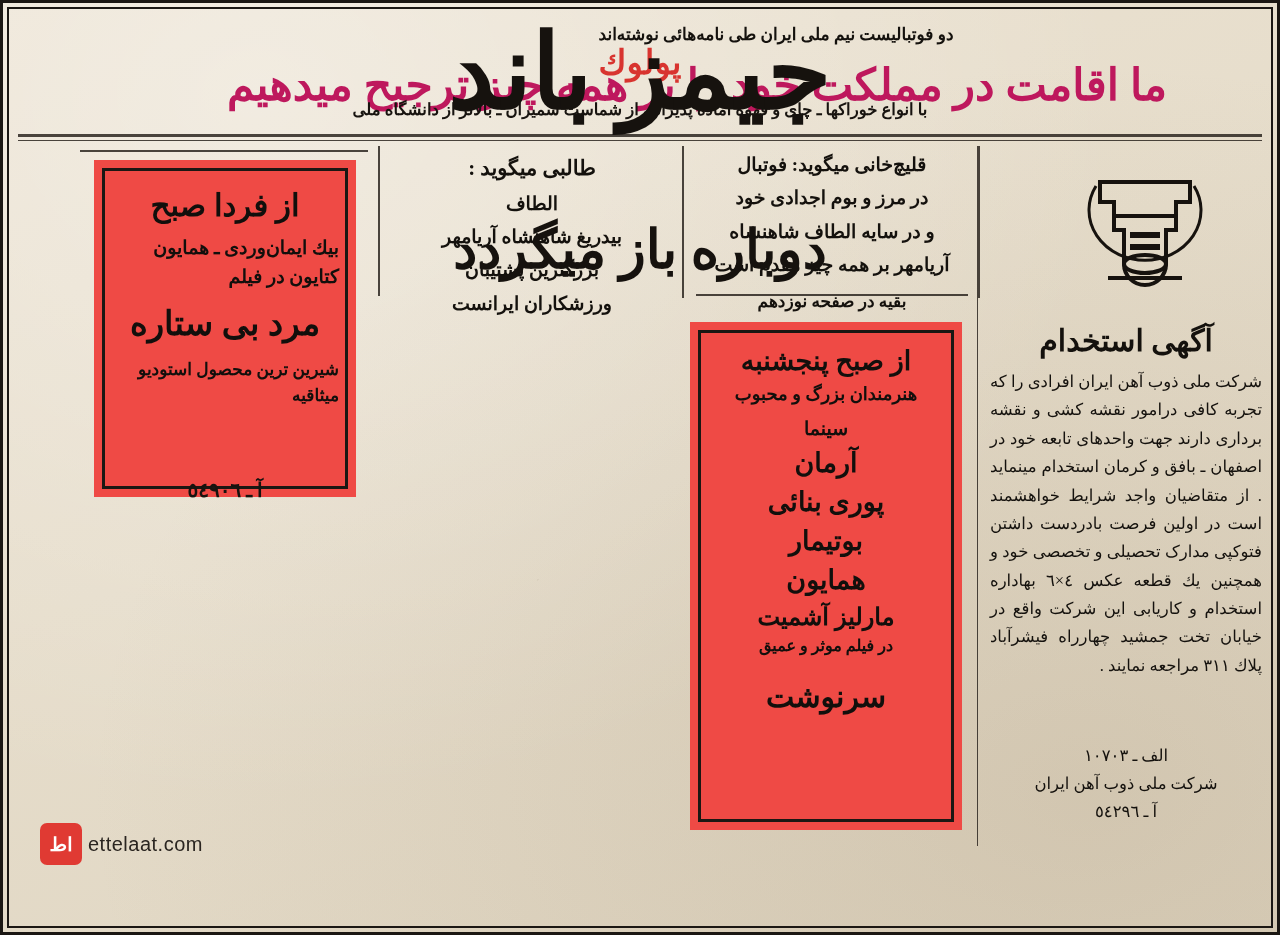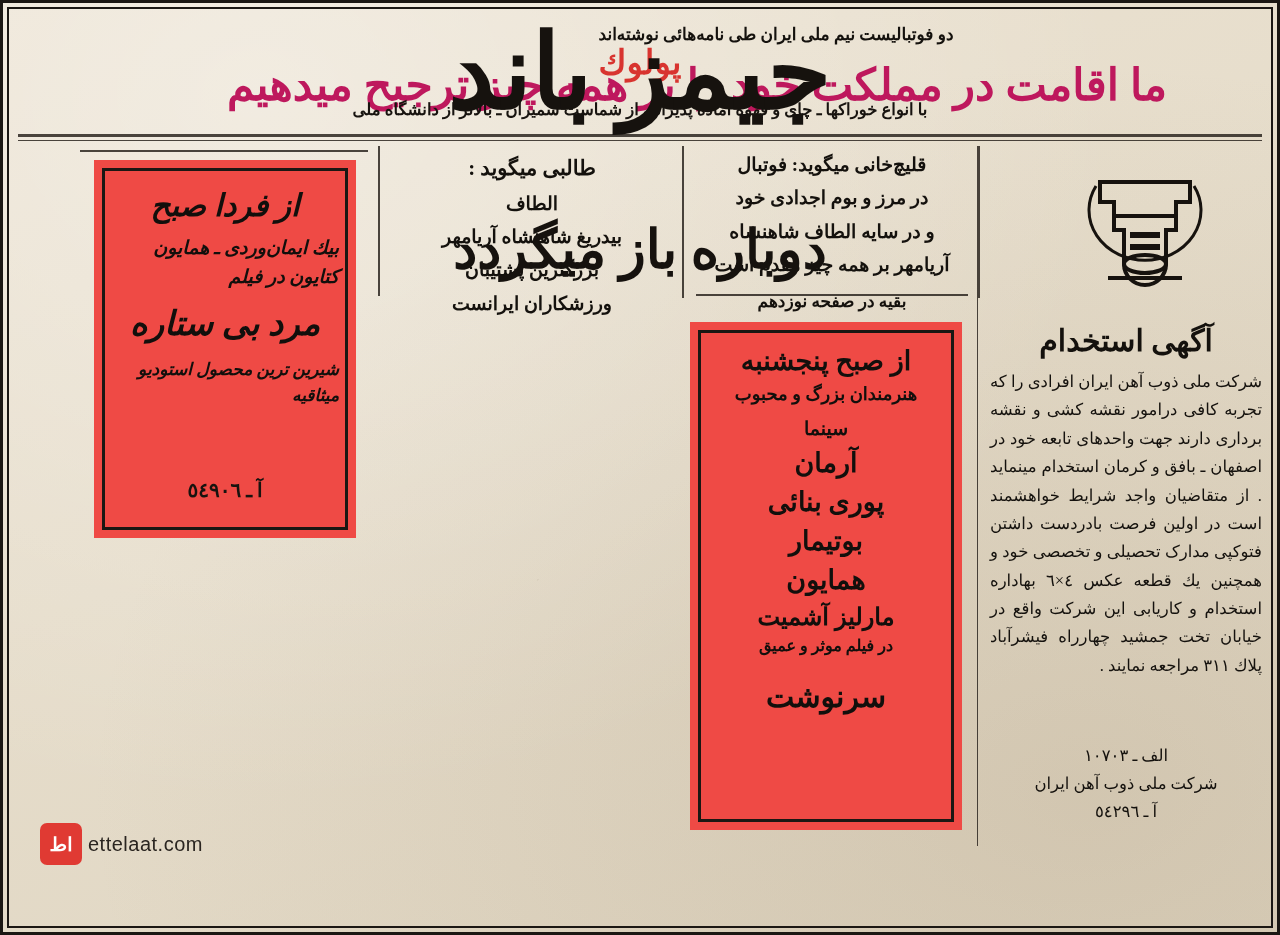--- a/index.html
+++ b/index.html
@@ -165,21 +165,21 @@
     color: #d8342f;
   }
   #pollock-body {
     position: absolute; top: 96px; right: 18px; left: 18px;
     text-align: center;
     font-size: 16.5px; line-height: 1.65; font-weight: 700;
     color: #17130f;
   }
 
   
-  #box-film { top: 160px; right: 924px; width: 262px; height: 378px; font-style: italic; }
+  #box-film { top: 160px; right: 924px; width: 262px; height: 337px; }
   #box-film .inner { padding: 10px 6px; justify-content: flex-start; }
   .fm-l1 { font-size: 31px; font-weight: 700; margin-top: 6px; }
   .fm-l2 { font-size: 19px; font-weight: 700; margin-top: 10px; line-height: 1.5; }
   .fm-title { font-size: 34px; font-weight: 700; margin-top: 12px; }
   .fm-sub { font-size: 17px; font-weight: 700; margin-top: 14px; line-height: 1.5; }
   #film-code {
     position: absolute; top: 478px; right: 924px; width: 262px;
     text-align: center; font-size: 20px; font-weight: 700; color: #17130f;
   }
   #rule-film { top: 150px; right: 912px; width: 288px; height: 2px; }

